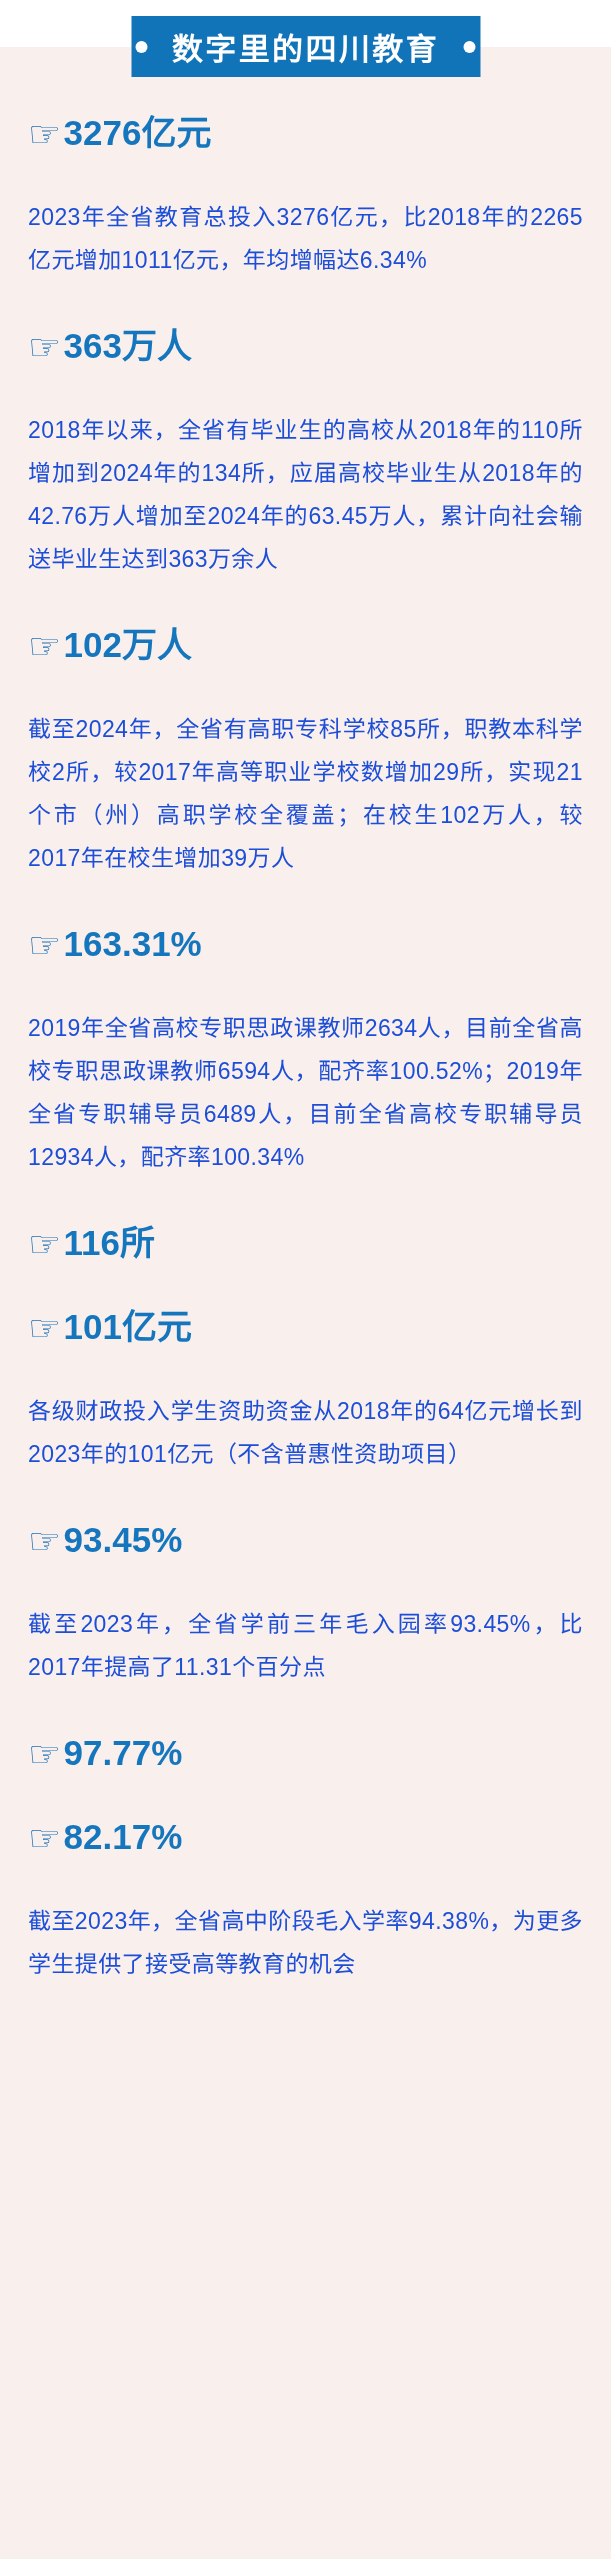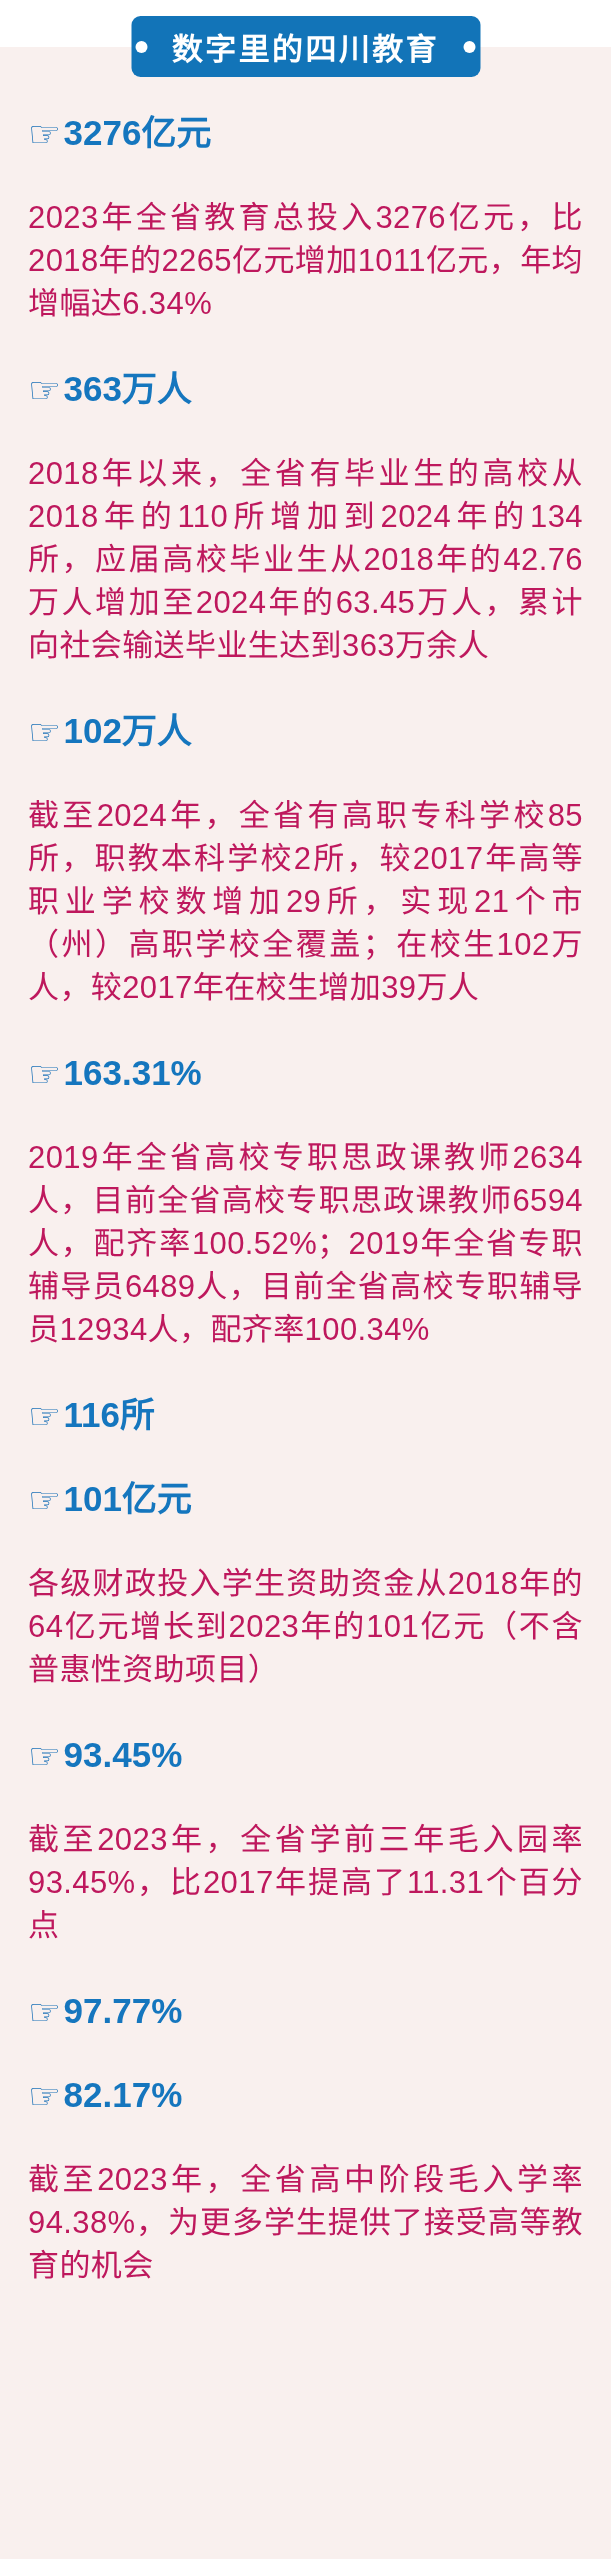--- a/index.html
+++ b/index.html
@@ -27,21 +27,21 @@
     padding: 0 28px;
   }
   .title-badge {
     position: absolute;
     top: -31px;
     left: 50%;
     transform: translateX(-50%);
     width: 349px;
     height: 61px;
     background: #1274b8;
-    border-radius: 9px;
+    border-radius: 0;
     display: flex;
     align-items: center;
     justify-content: center;
     gap: 24px;
   }
   .title-badge .dot {
     width: 12px;
     height: 12px;
     border-radius: 50%;
     background: #ffffff;
@@ -69,23 +69,23 @@
   .stat .hand {
     font-size: 37px;
     font-weight: normal;
     margin-right: 2.4px;
     position: relative;
     top: 2.4px;
     color: #1d72b8;
   }
   .stat .body-text {
     margin: 43px 0 0 0;
-    font-size: 31px;
+    font-size: 23px;
     line-height: 43px;
-    color: #be185d;
+    color: #1d4ed8;
     text-align: justify;
     text-justify: inter-character;
     letter-spacing: 0.4px;
   }
 </style>
 </head>
 <body>
 
 <div class="canvas">
   <div class="sheet">

